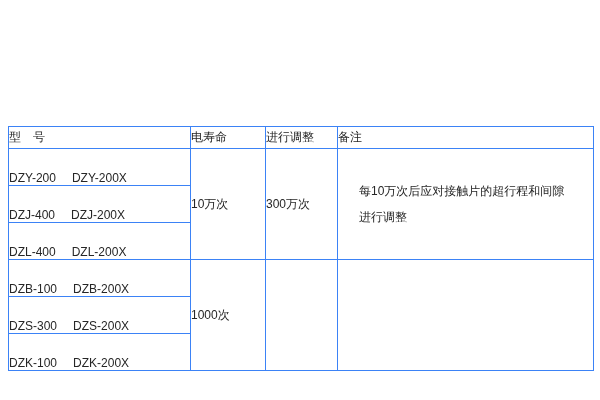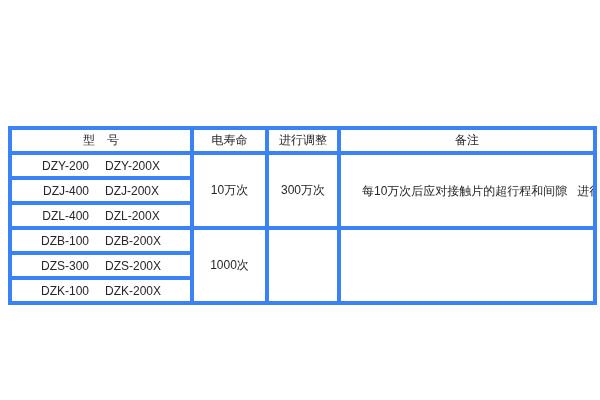--- a/index.html
+++ b/index.html
@@ -18,45 +18,46 @@
   }
   table.spec-table {
     border-collapse: collapse;
     table-layout: fixed;
     width: 585px;
     font-size: 12px;
     color: #262626;
   }
   table.spec-table th,
   table.spec-table td {
-    border: 4px solid #3b82f6;
+    border: 1px solid #3b82f6;
     padding: 0;
     height: 21px;
-    text-align: center;
+    text-align: left;
     vertical-align: middle;
     font-weight: normal;
     overflow: hidden;
     white-space: nowrap;
   }
   col.c-model   { width: 182px; }
   col.c-elife   { width: 75px; }
   col.c-mlife   { width: 72px; }
   col.c-remarks { width: 256px; }
   .model-pair {
     display: inline-flex;
     gap: 16px;
     justify-content: center;
+    margin-top: 22px;
   }
   td.remarks-cell {
     text-align: left;
     vertical-align: middle;
   }
   .remarks-lines {
     display: flex;
-    flex-direction: row;
+    flex-direction: column;
     gap: 10px;
     padding-left: 21px;
     line-height: 16px;
   }
 </style>
 </head>
 <body>
 
 <div class="spec-table-wrap">
   <table class="spec-table">

